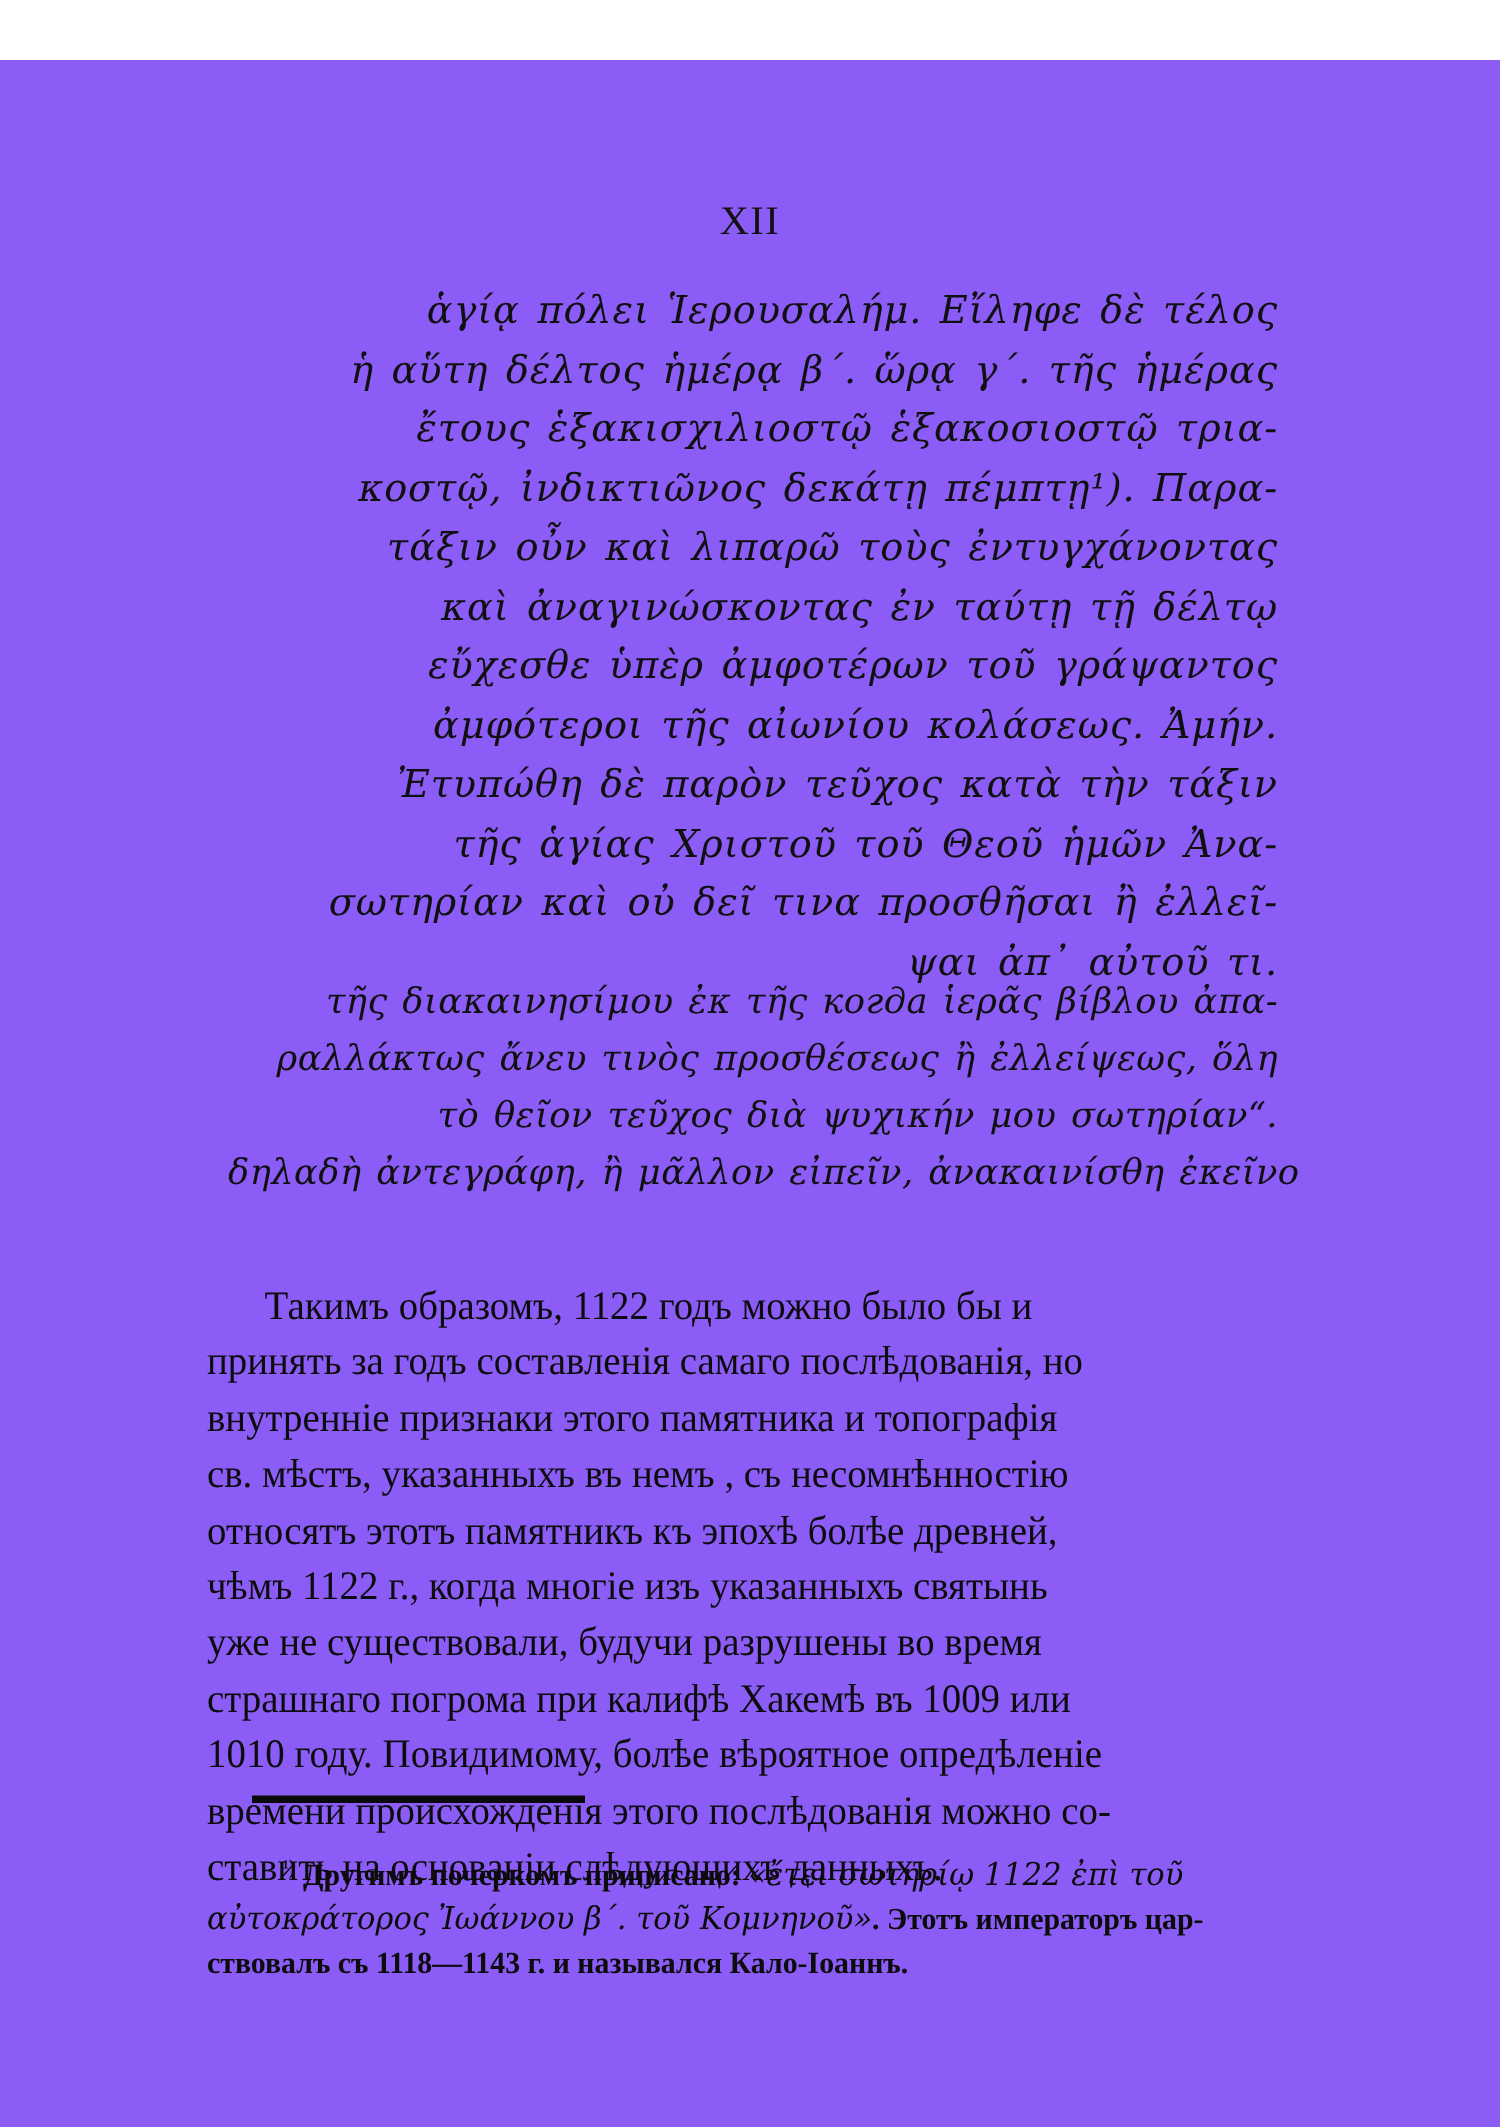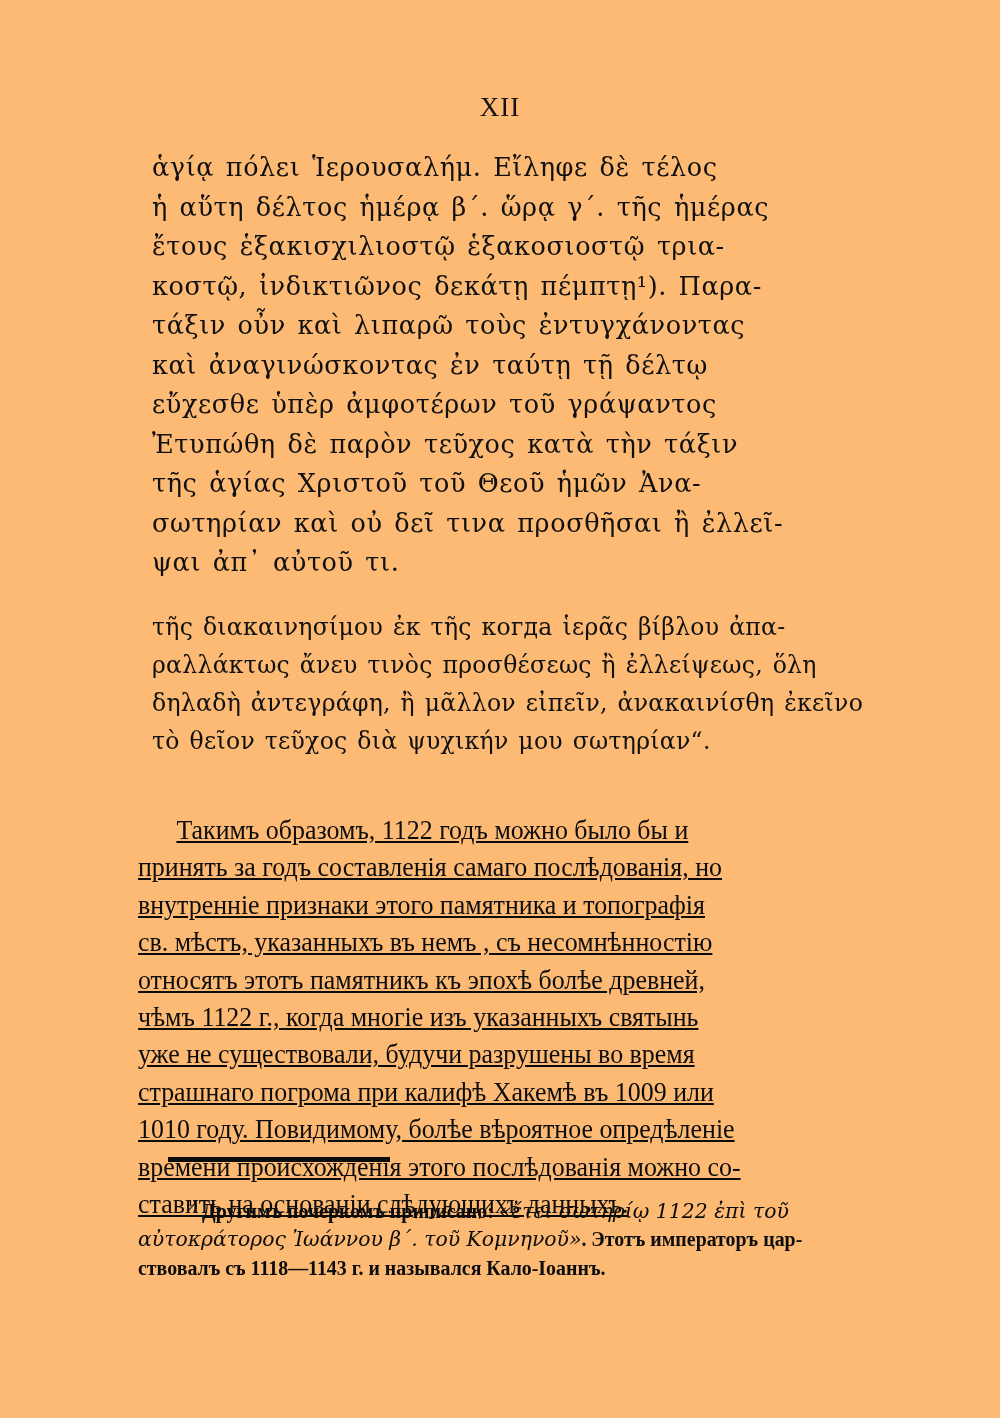--- a/index.html
+++ b/index.html
@@ -12,21 +12,22 @@
     height: 1418px;
     position: relative;
     font-family: "Liberation Serif", "DejaVu Serif", serif;
     color: #0b0b0b;
     overflow: hidden;
   }
 
   .page {
     position: absolute;
     inset: 0;
-    background: #fdba74;
+    background: #8b5cf6;
+    margin-top: 40px;
   }
 
   
   .page-number {
     position: absolute;
     top: 92px;
     left: 0;
     width: 1000px;
     text-align: center;
     font-family: "Liberation Serif", "DejaVu Serif", serif;
@@ -34,22 +35,23 @@
     letter-spacing: 1px;
     color: #111;
   }
 
   
   .greek-block {
     position: absolute;
     left: 152px;
     width: 700px;
     font-family: "DejaVu Serif", "Liberation Serif", serif;
+    font-style: italic;
     color: #101010;
-    text-align: left;
+    text-align: right;
   }
   .greek-block .gl {
     white-space: nowrap;
     font-size: 25.5px;
     line-height: 39.5px;
     letter-spacing: 0.6px;
     word-spacing: 3px;
   }
 
   #greek-block-1 { top: 148px; }
@@ -67,21 +69,20 @@
   .body-paragraph {
     position: absolute;
     left: 138px;
     top: 812px;
     width: 722px;
     font-family: "Liberation Serif", "DejaVu Serif", serif;
     font-size: 27px;
     line-height: 37.4px;
     color: #0c0c0c;
     text-align: left;
-    text-decoration: underline;
   }
   .body-paragraph .bl {
     white-space: nowrap;
     transform: scaleX(0.96);
     transform-origin: left center;
   }
   .bl.indent-first { padding-left: 40px; }
 
   
   .footnote-rule {
@@ -130,31 +131,32 @@
   <div class="page-number">XII</div>
 
   <div class="greek-block" id="greek-block-1">
     <div class="gl">ἁγίᾳ πόλει Ἱερουσαλήμ. Εἴληφε δὲ τέλος</div>
     <div class="gl">ἡ αὕτη δέλτος ἡμέρᾳ β΄. ὥρᾳ γ΄. τῆς ἡμέρας</div>
     <div class="gl">ἔτους ἑξακισχιλιοστῷ ἑξακοσιοστῷ τρια-</div>
     <div class="gl">κοστῷ, ἰνδικτιῶνος δεκάτῃ πέμπτῃ¹). Παρα-</div>
     <div class="gl">τάξιν οὖν καὶ λιπαρῶ τοὺς ἐντυγχάνοντας</div>
     <div class="gl">καὶ ἀναγινώσκοντας ἐν ταύτῃ τῇ δέλτῳ</div>
     <div class="gl">εὔχεσθε ὑπὲρ ἀμφοτέρων τοῦ γράψαντος</div>
+    <div class="gl">ἀμφότεροι τῆς αἰωνίου κολάσεως. Ἀμήν.</div>
     <div class="gl">Ἐτυπώθη δὲ παρὸν τεῦχος κατὰ τὴν τάξιν</div>
     <div class="gl">τῆς ἁγίας Χριστοῦ τοῦ Θεοῦ ἡμῶν Ἀνα-</div>
     <div class="gl">σωτηρίαν καὶ οὐ δεῖ τινα προσθῆσαι ἢ ἐλλεῖ-</div>
     <div class="gl">ψαι ἀπ᾽ αὐτοῦ τι.</div>
   </div>
 
   <div class="greek-block" id="greek-block-2">
     <div class="gl">τῆς διακαινησίμου ἐκ τῆς когда ἱερᾶς βίβλου ἀπα-</div>
     <div class="gl">ραλλάκτως ἄνευ τινὸς προσθέσεως ἢ ἐλλείψεως, ὅλη</div>
+    <div class="gl">τὸ θεῖον τεῦχος διὰ ψυχικήν μου σωτηρίαν“.</div>
     <div class="gl">δηλαδὴ ἀντεγράφη, ἢ μᾶλλον εἰπεῖν, ἀνακαινίσθη ἐκεῖνο</div>
-    <div class="gl">τὸ θεῖον τεῦχος διὰ ψυχικήν μου σωτηρίαν“.</div>
   </div>
 
   <div class="body-paragraph">
     <div class="bl indent-first">Такимъ образомъ, 1122 годъ можно было бы и</div>
     <div class="bl">принять за годъ составленія самаго послѣдованія, но</div>
     <div class="bl">внутренніе признаки этого памятника и топографія</div>
     <div class="bl">св. мѣстъ, указанныхъ въ немъ , съ несомнѣнностію</div>
     <div class="bl">относятъ этотъ памятникъ къ эпохѣ болѣе древней,</div>
     <div class="bl">чѣмъ 1122 г., когда многіе изъ указанныхъ святынь</div>
     <div class="bl">уже не существовали, будучи разрушены во время</div>

